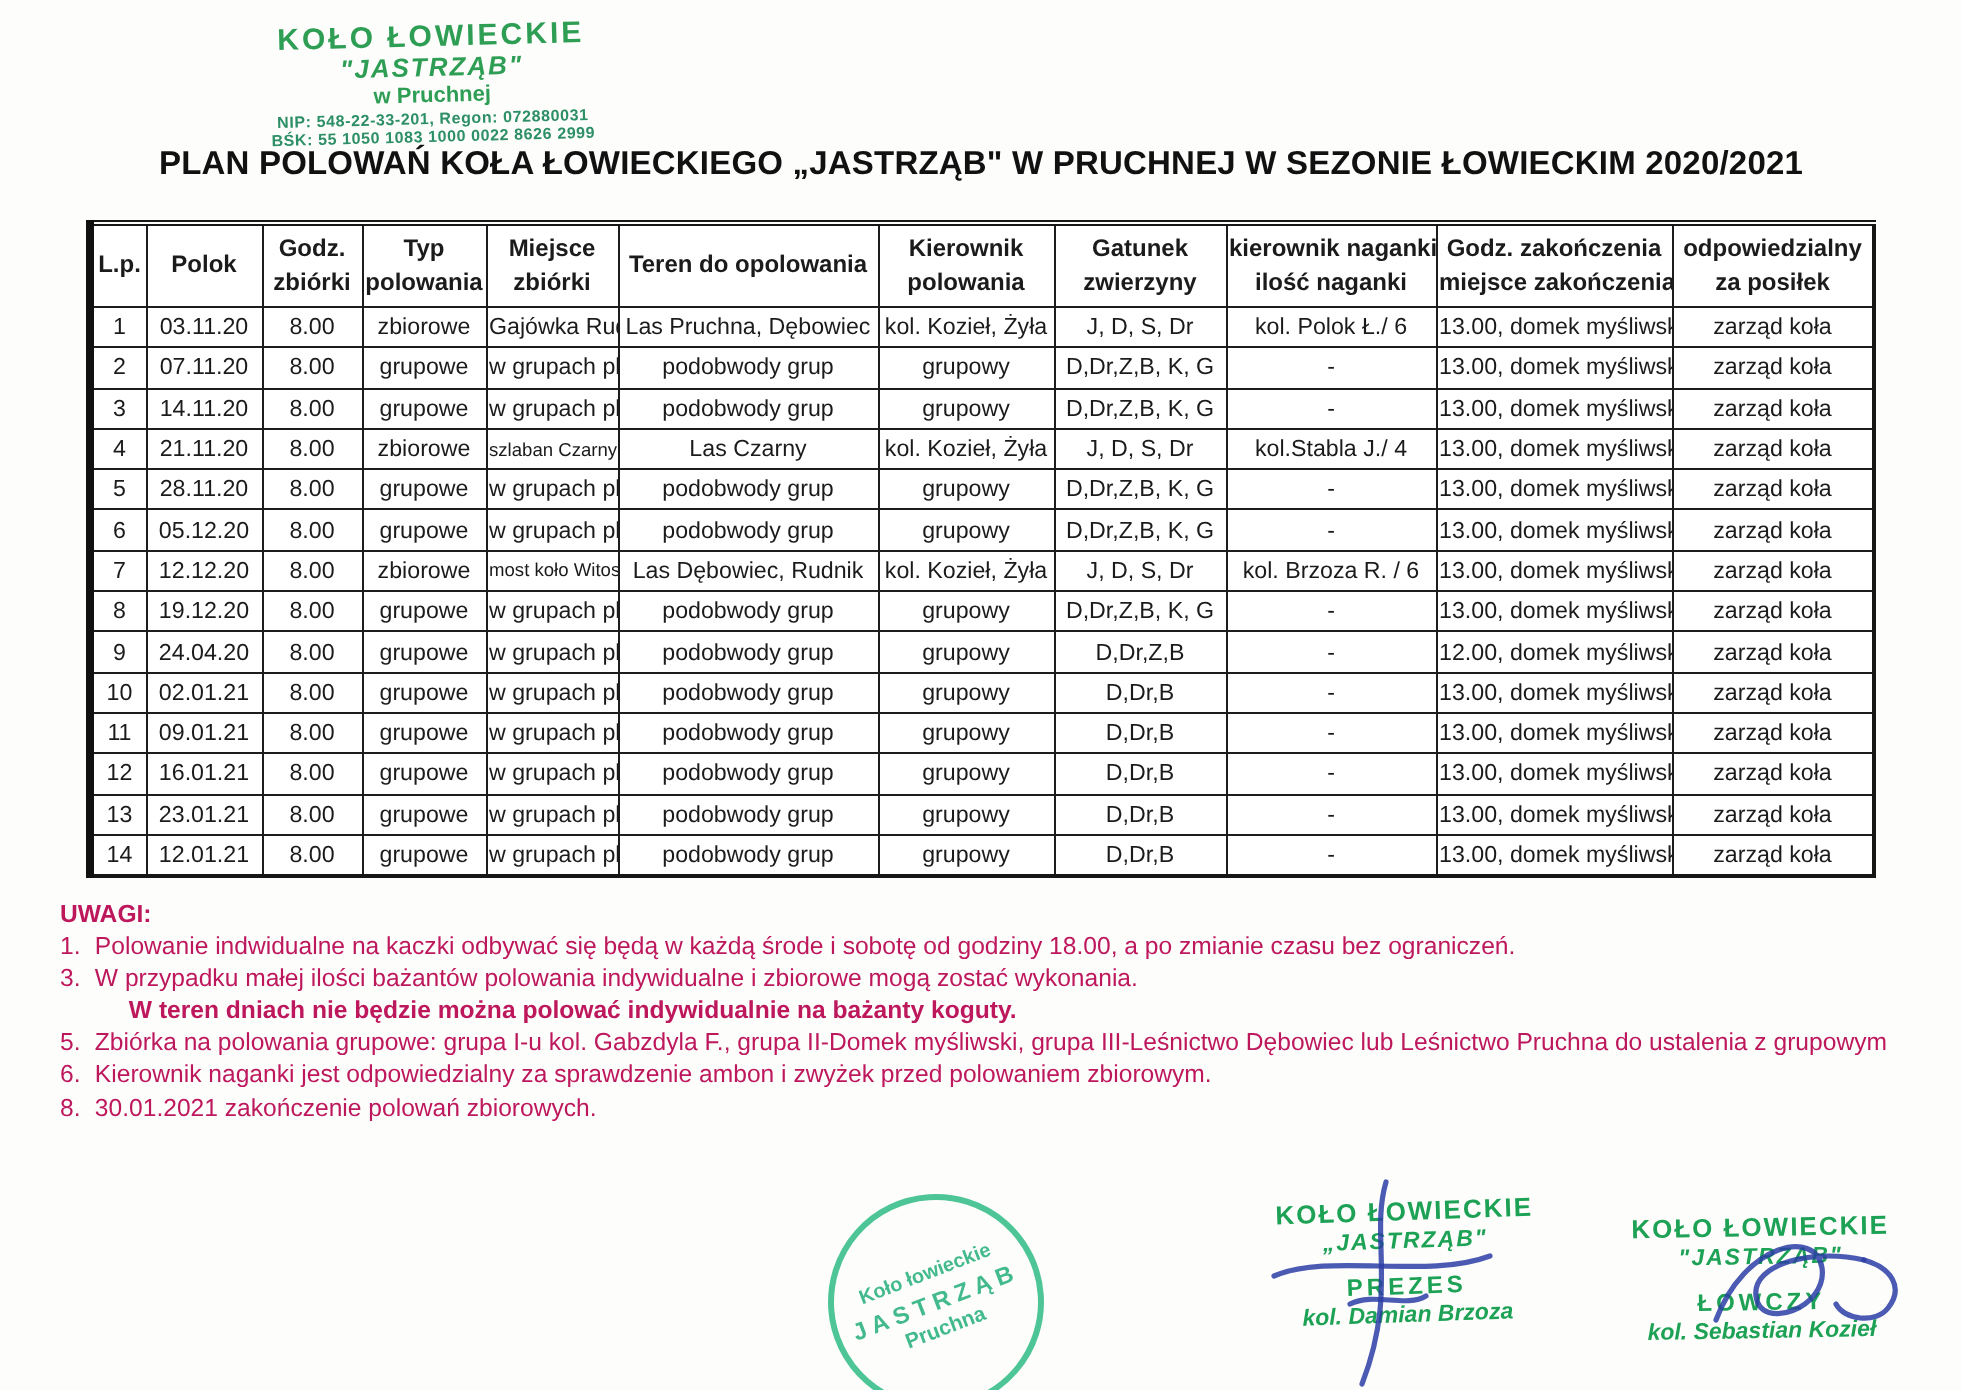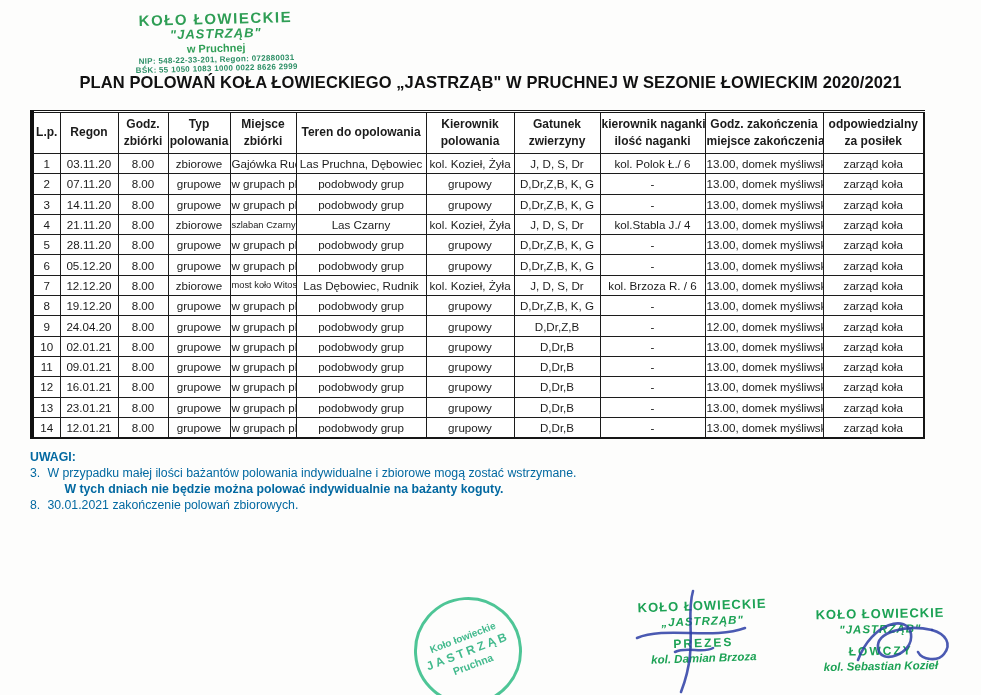--- a/index.html
+++ b/index.html
@@ -17,21 +17,21 @@
   .lh-name{font-size:13px;font-weight:bold;font-style:italic;letter-spacing:1px;}
   .lh-place{font-size:11px;font-weight:bold;}
   .lh-small{font-size:8px;font-weight:bold;letter-spacing:.3px;}
   
   .title{
     position:absolute;left:0;top:73px;width:981px;text-align:center;
     font-size:16.5px;font-weight:bold;letter-spacing:.1px;color:#111;
   }
   
   table.plan{
-    position:absolute;left:30px;top:110px;width:892px;
+    position:absolute;left:43px;top:110px;width:892px;
     border-collapse:collapse;table-layout:fixed;
     border:2px solid #161616;border-left:4px solid #111;border-top:3px double #161616;
   }
   table.plan col:nth-child(1){width:28px}
   table.plan col:nth-child(2){width:58px}
   table.plan col:nth-child(3){width:50px}
   table.plan col:nth-child(4){width:62px}
   table.plan col:nth-child(5){width:66px}
   table.plan col:nth-child(6){width:130px}
   table.plan col:nth-child(7){width:88px}
@@ -45,21 +45,21 @@
   table.plan th{
     font-size:12px;font-weight:bold;text-align:center;vertical-align:middle;
     height:40px;line-height:1.45;background:#fff;
   }
   table.plan td{
     font-size:11.6px;text-align:center;vertical-align:middle;height:19.3px;background:#fff;
   }
   table.plan td.sz{font-size:9.3px;}
   table.plan td:nth-child(5){text-align:left;}
   
-  .notes{position:absolute;left:30px;top:449px;width:940px;font-size:12.3px;line-height:16.1px;color:#0369a1;}
+  .notes{position:absolute;left:30px;top:449px;width:940px;font-size:12.3px;line-height:16.1px;color:#be185d;}
   .notes-heading{font-weight:bold;}
   .note{white-space:nowrap;}
   .note .nnum{display:inline-block;min-width:14px;}
   .note.indent{padding-left:17px;}
   .note.bold{font-weight:bold;}
   
   .round-stamp{
     position:absolute;left:414px;top:597px;width:102px;height:102px;border-radius:50%;
     border:3.5px solid #3cc08c;display:flex;align-items:center;justify-content:center;
     transform:rotate(-4deg);opacity:.9;
@@ -108,21 +108,21 @@
         <col>
         <col>
     </colgroup>
     <thead>
       <tr id="plan-head-row">
           <th>
             <div>L.p.</div>
             <div></div>
           </th>
           <th>
-            <div>Regon</div>
+            <div>Polok</div>
             <div></div>
           </th>
           <th>
             <div>Godz.</div>
             <div>zbiórki</div>
           </th>
           <th>
             <div>Typ</div>
             <div>polowania</div>
           </th>
@@ -338,22 +338,25 @@
           <td>-</td>
           <td>13.00, domek myśliwski</td>
           <td>zarząd koła</td>
         </tr>
       </tbody>
   </table>
 
   <div class="notes">
     <div class="notes-heading">UWAGI:</div>
     <div id="notes-list">
-        <div class="note"><span class="nnum">3.</span><span class="ntext"> W przypadku małej ilości bażantów polowania indywidualne i zbiorowe mogą zostać wstrzymane.</span></div>
-        <div class="note indent bold"><span class="nnum"></span><span class="ntext"> W tych dniach nie będzie można polować indywidualnie na bażanty koguty.</span></div>
+        <div class="note"><span class="nnum">1.</span><span class="ntext"> Polowanie indwidualne na kaczki odbywać się będą w każdą środe i sobotę od godziny 18.00, a po zmianie czasu bez ograniczeń.</span></div>
+        <div class="note"><span class="nnum">3.</span><span class="ntext"> W przypadku małej ilości bażantów polowania indywidualne i zbiorowe mogą zostać wykonania.</span></div>
+        <div class="note indent bold"><span class="nnum"></span><span class="ntext"> W teren dniach nie będzie można polować indywidualnie na bażanty koguty.</span></div>
+        <div class="note"><span class="nnum">5.</span><span class="ntext"> Zbiórka na polowania grupowe: grupa I-u kol. Gabzdyla F., grupa II-Domek myśliwski, grupa III-Leśnictwo Dębowiec lub Leśnictwo Pruchna do ustalenia z grupowym</span></div>
+        <div class="note"><span class="nnum">6.</span><span class="ntext"> Kierownik naganki jest odpowiedzialny za sprawdzenie ambon i zwyżek przed polowaniem zbiorowym.</span></div>
         <div class="note"><span class="nnum">8.</span><span class="ntext"> 30.01.2021 zakończenie polowań zbiorowych.</span></div>
       </div>
   </div>
 
   <div class="round-stamp">
     <div class="round-stamp-inner">
       <div class="rs1">Koło łowieckie</div>
       <div class="rs2">JASTRZĄB</div>
       <div class="rs3">Pruchna</div>
     </div>

